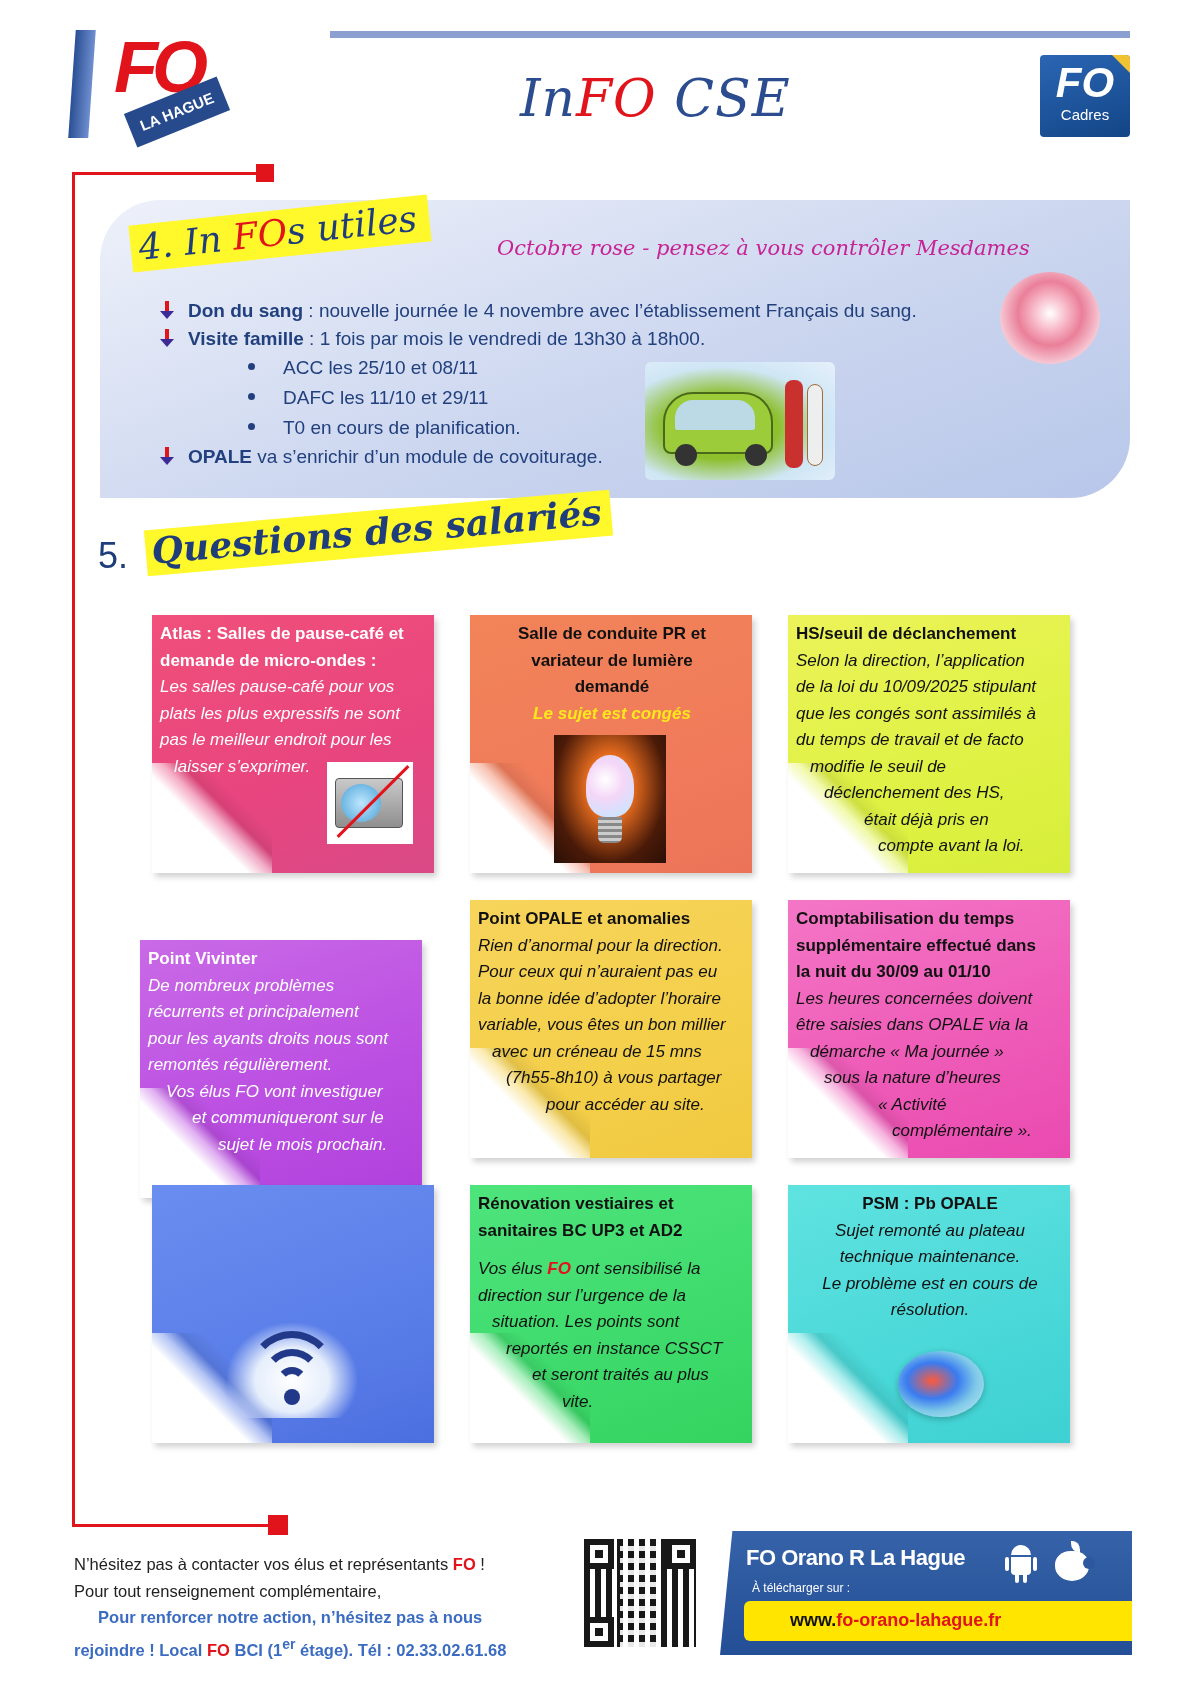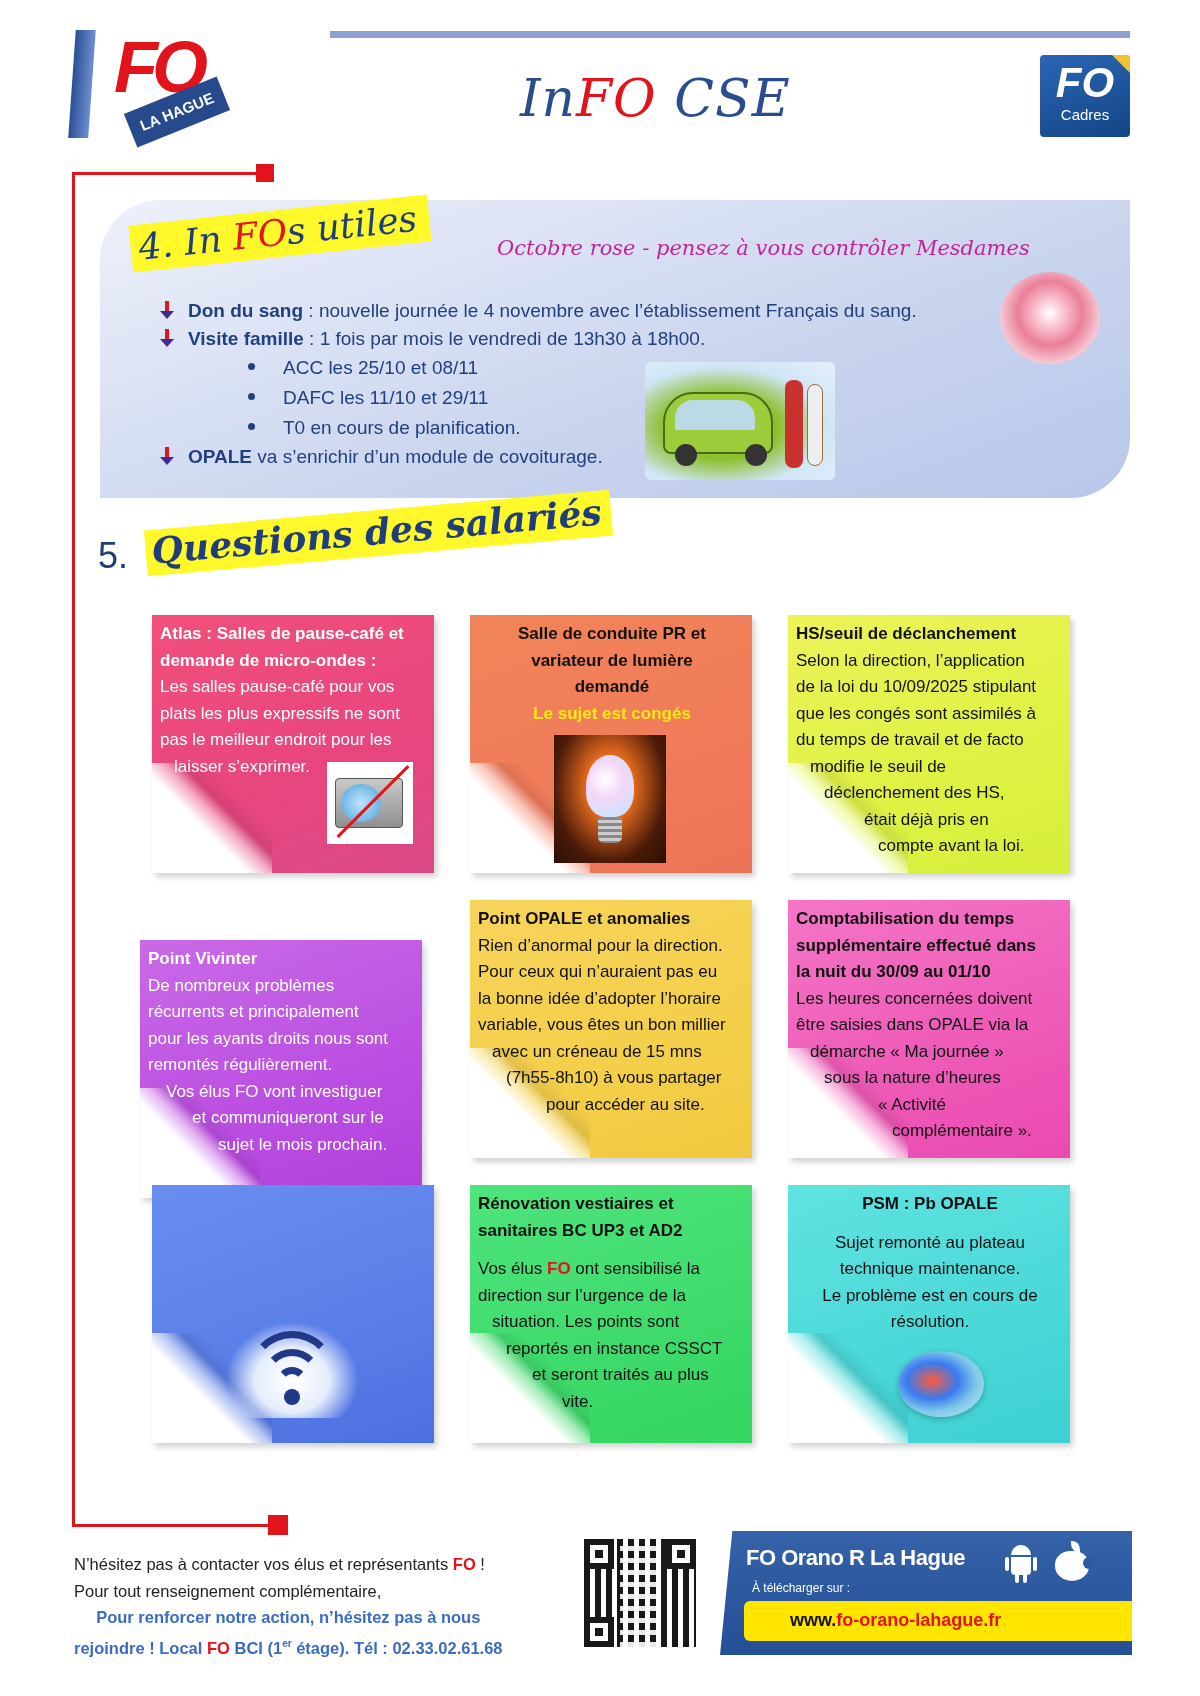--- a/index.html
+++ b/index.html
@@ -48,21 +48,21 @@
   .car .p2 { position: absolute; left: 162px; top: 22px; width: 16px; height: 82px; background: #eee; border-radius: 8px; border: 1px solid #a06b3a; }
 
   
   .sec5-num { position: absolute; left: 98px; top: 535px; font-size: 36px; color: #1f3d7a; }
   .sec5-heading { position: absolute; left: 145px; top: 510px; background: #fff82a; padding: 0 10px 4px 6px; transform: rotate(-5deg); font-family: "DejaVu Serif", serif; font-style: italic; font-weight: bold; font-size: 36px; color: #1f3d7a; }
 
   .note { position: absolute; width: 282px; height: 258px; box-shadow: 3px 4px 6px rgba(0,0,0,0.18); overflow: hidden; }
   .note .curl { position: absolute; left: 0; bottom: 0; width: 120px; height: 110px; background: linear-gradient(45deg, #fff 0%, #fff 42%, rgba(255,255,255,0.55) 52%, rgba(0,0,0,0.08) 60%, rgba(0,0,0,0) 70%); }
   .note .txt { position: absolute; left: 8px; top: 6px; right: 6px; font-size: 17px; line-height: 26.5px; }
   .note .h { font-weight: bold; }
-  .note .i { }
+  .note .i { font-style: italic; }
   .note .c { text-align: center; }
   .l { display: block; white-space: nowrap; }
 
   .n1 { left: 152px; top: 615px; background: linear-gradient(160deg,#f0507a,#e8457f 60%,#d94a86); color: #fff; }
   .n2 { left: 470px; top: 615px; background: linear-gradient(160deg,#f28458,#f07b5b 60%,#ec7357); color: #111; }
   .n3 { left: 788px; top: 615px; background: linear-gradient(160deg,#ecf359,#dff244 60%,#d7ee3a); color: #111; }
   .n4 { left: 140px; top: 900px; background: linear-gradient(160deg,#c96ae6,#bb4ee2 60%,#b040dc); color: #fff; margin-top: 40px; }
   .n5 { left: 470px; top: 900px; background: linear-gradient(160deg,#f7d45b,#f4cf4a 60%,#f1c940); color: #111; }
   .n6 { left: 788px; top: 900px; background: linear-gradient(160deg,#f476c6,#ee5ab7 60%,#ea4ab0); color: #111; }
   .n7 { left: 152px; top: 1185px; background: linear-gradient(160deg,#6a8df0,#5a7ee8 60%,#4c6fe0); color: #fff; }
@@ -86,21 +86,21 @@
   .wifi .a1 { top: 8px; width: 90px; height: 90px; }
   .wifi .a2 { top: 26px; width: 60px; height: 60px; }
   .wifi .a3 { top: 44px; width: 32px; height: 32px; }
   .wifi .d { position: absolute; left: 57px; top: 66px; width: 16px; height: 16px; border-radius: 50%; background: #22398a; }
 
   .opal { position: absolute; left: 110px; top: 166px; width: 86px; height: 66px; border-radius: 50%; background: radial-gradient(ellipse at 40% 45%, #ff5a3a 0%, #3a7bf0 35%, #7ec9e8 60%, #cfeef3 100%); box-shadow: 0 2px 6px rgba(0,0,0,0.25); }
 
   
   .contact { position: absolute; left: 74px; top: 1551px; font-size: 16.5px; line-height: 26.5px; }
   .contact .blue { color: #3b6cc2; font-weight: bold; text-align: center; }
-  .contact sup { font-size: 10px; }
+  .contact sup { font-size: 14px; }
   .qr { position: absolute; left: 584px; top: 1539px; width: 112px; height: 108px; background:
       repeating-linear-gradient(90deg, #000 0 6px, #fff 6px 11px),
       #fff; opacity: 0.9; }
   .qr .f { position: absolute; width: 30px; height: 30px; border: 6px solid #000; background: #fff; }
   .qr .f::after { content: ""; position: absolute; left: 5px; top: 5px; width: 8px; height: 8px; background: #000; }
   .qr .f1 { left: 0; top: 0; } .qr .f2 { right: 0; top: 0; } .qr .f3 { left: 0; bottom: 0; }
   .qr .mask { position: absolute; left: 36px; top: 0; width: 40px; height: 108px; background: repeating-linear-gradient(0deg, rgba(255,255,255,0.9) 0 5px, rgba(255,255,255,0) 5px 12px); }
   .banner { position: absolute; left: 720px; top: 1531px; width: 412px; height: 124px; background: linear-gradient(#3562a8,#244e95); clip-path: polygon(3% 0, 100% 0, 100% 100%, 0 100%); }
   .banner .name { position: absolute; left: 26px; top: 14px; color: #fff; font-weight: bold; font-size: 22px; letter-spacing: -0.5px; }
   .banner .dl { position: absolute; left: 32px; top: 50px; color: #fff; font-size: 12px; }
@@ -292,21 +292,21 @@
     <span class="l i" style="padding-left:28px">reportés en instance CSSCT</span>
     <span class="l i" style="padding-left:54px">et seront traités au plus</span>
     <span class="l i" style="padding-left:84px">vite.</span>
   </div>
 </div>
 
 <div class="note n9">
   <div class="curl"></div>
   <div class="txt c">
     <span class="l h">PSM : Pb OPALE</span>
-    <span class="l i" style="margin-top:12px">Sujet remonté au plateau</span>
+    <span class="l i" style="">Sujet remonté au plateau</span>
     <span class="l i">technique maintenance.</span>
     <span class="l i">Le problème est en cours de</span>
     <span class="l i">résolution.</span>
   </div>
   <div class="opal"></div>
 </div>
 
 <div class="contact">
   <div><span>N’hésitez pas à contacter vos élus et représentants </span><span class="redfo">FO</span><span> !</span></div>
   <div>Pour tout renseignement complémentaire,</div>

